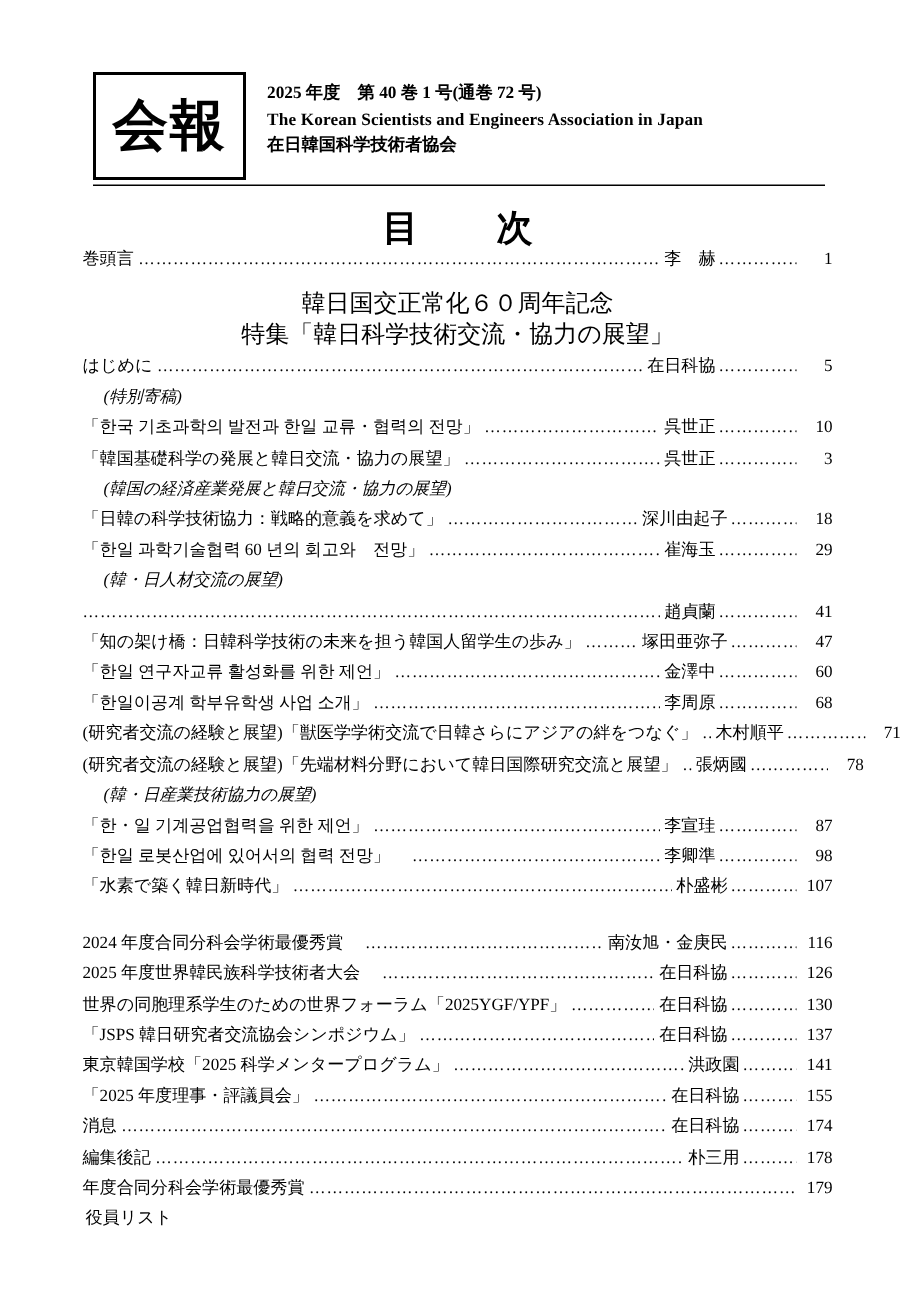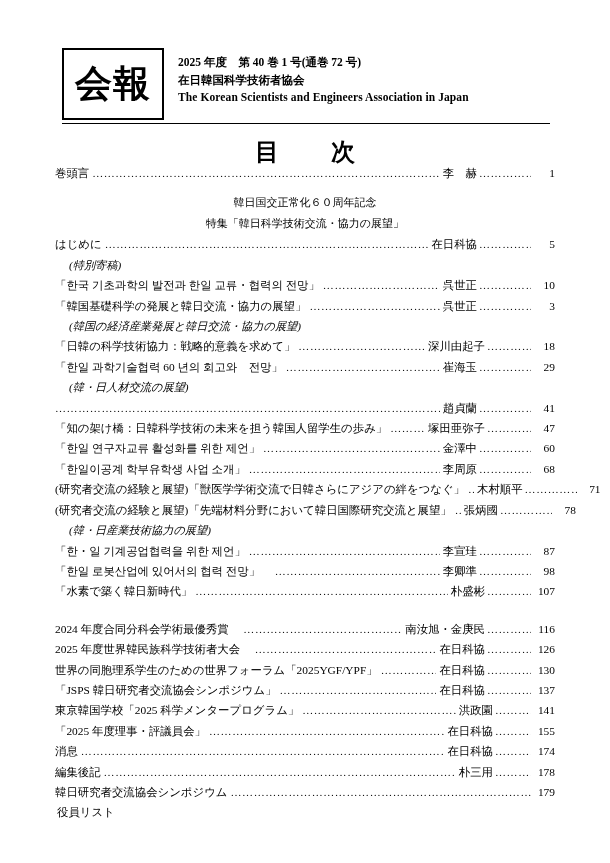--- a/index.html
+++ b/index.html
@@ -134,21 +134,21 @@
   .row .page-no {
     flex: 0 0 auto;
     width: 24px;
     text-align: right;
     font-size: 11.4px;
   }
 
   
   .center-line {
     text-align: center;
-    font-size: 11px;
+    font-size: 16px;
     line-height: 21px;
     white-space: nowrap;
   }
 
   
   .sec-head {
     font-style: italic;
     font-size: 11.2px;
     line-height: 20.4px;
     padding-left: 14px;
@@ -169,22 +169,22 @@
 <body>
 
 <div class="page">
 
   <div class="masthead">
     <div class="logo-box">
       <span class="logo-text">会報</span>
     </div>
     <div class="masthead-lines">
       <div class="mh-line">2025 年度　第 40 巻 1 号(通巻 72 号)</div>
+      <div class="mh-line en">The Korean Scientists and Engineers Association in Japan</div>
       <div class="mh-line">在日韓国科学技術者協会</div>
-      <div class="mh-line en">The Korean Scientists and Engineers Association in Japan</div>
     </div>
   </div>
 
   <div class="rule"></div>
 
   <div class="toc-title">目　次</div>
 
   <div class="toc">
 
     <div class="row">
@@ -379,21 +379,21 @@
 
     <div class="row">
       <span class="title">編集後記</span>
       <span class="leader">……………………………………………………………………………………………………………………</span>
       <span class="author">朴三用</span>
       <span class="dots2 xshort">……………………</span>
       <span class="page-no">178</span>
     </div>
 
     <div class="row noauthor">
-      <span class="title">韓日研究者交流協会シンポジウム</span>
+      <span class="title">年度合同分科会学術最優秀賞</span>
       <span class="leader">……………………………………………………………………………………………………………………………………………</span>
 
       <span class="page-no">179</span>
     </div>
 
     <div class="tail-line">役員リスト</div>
 
   </div>
 </div>
 

